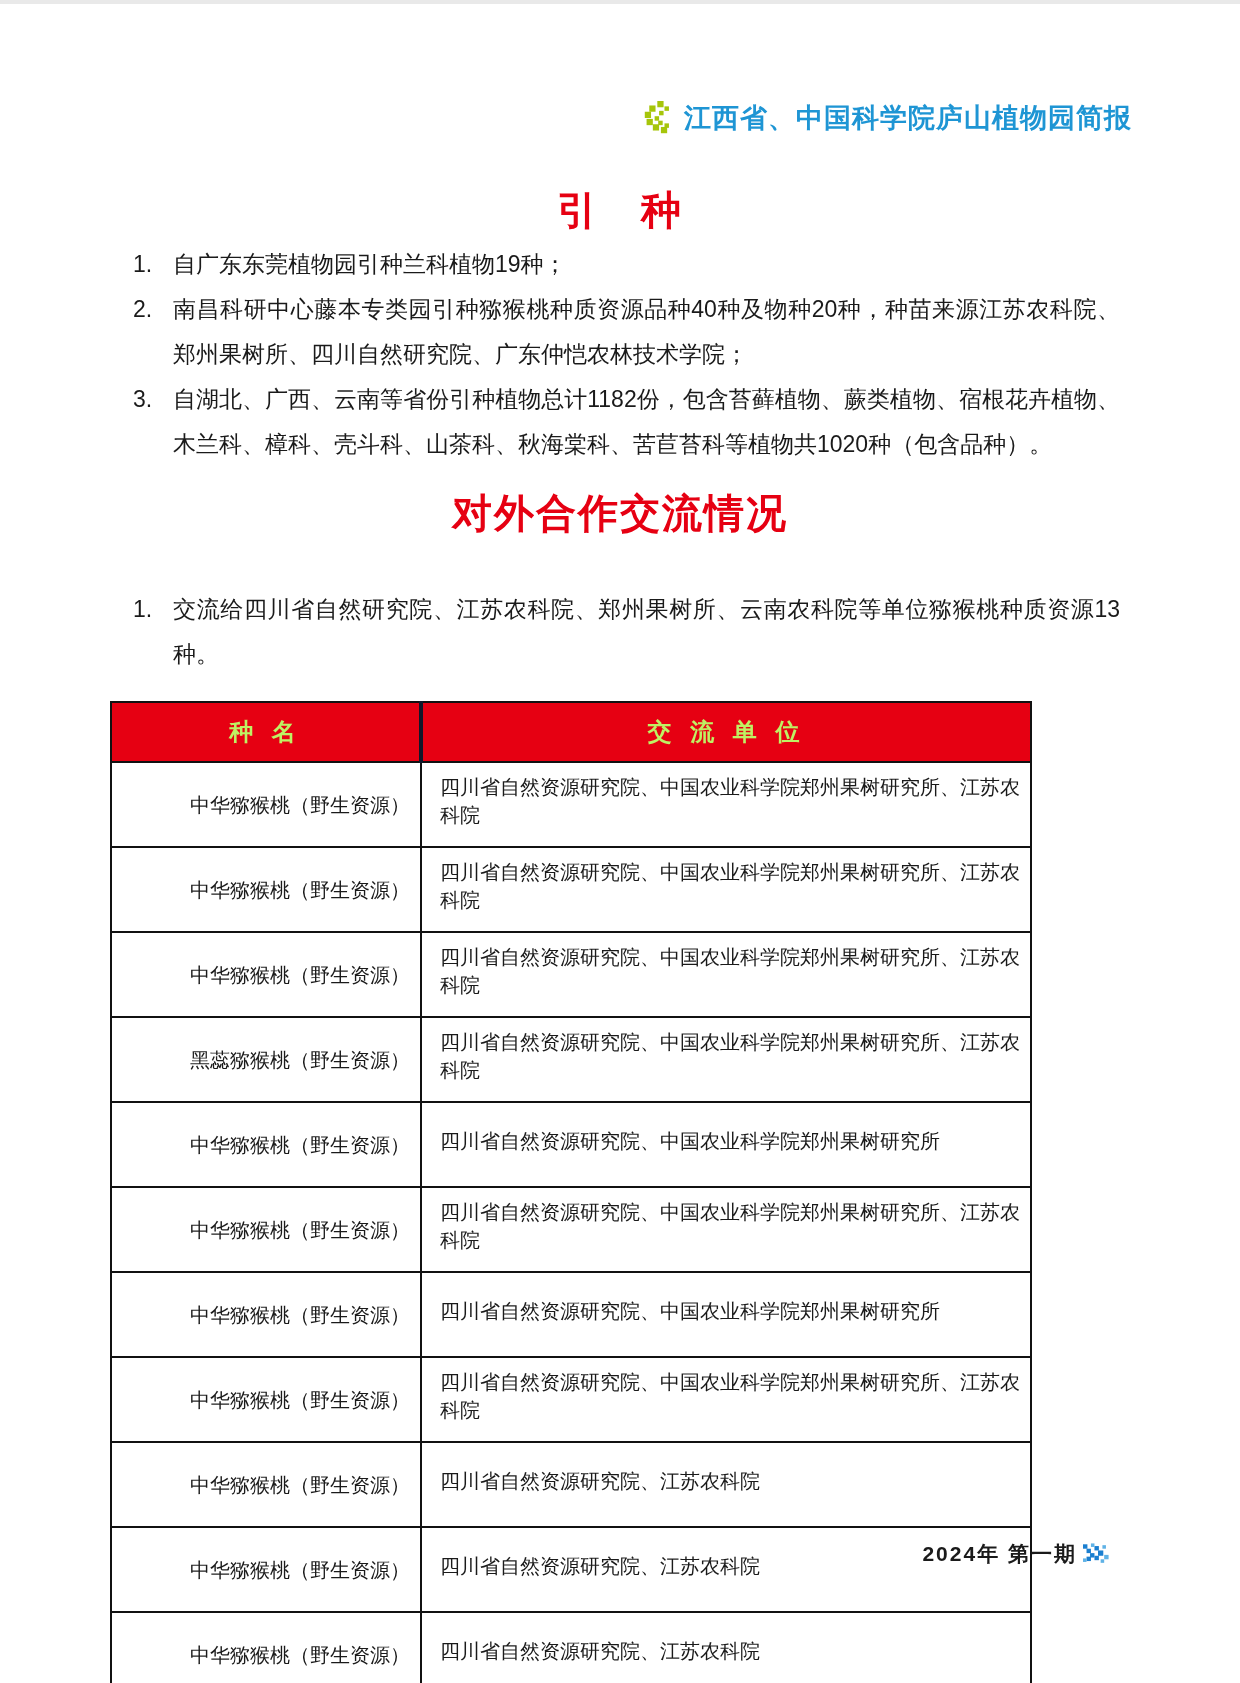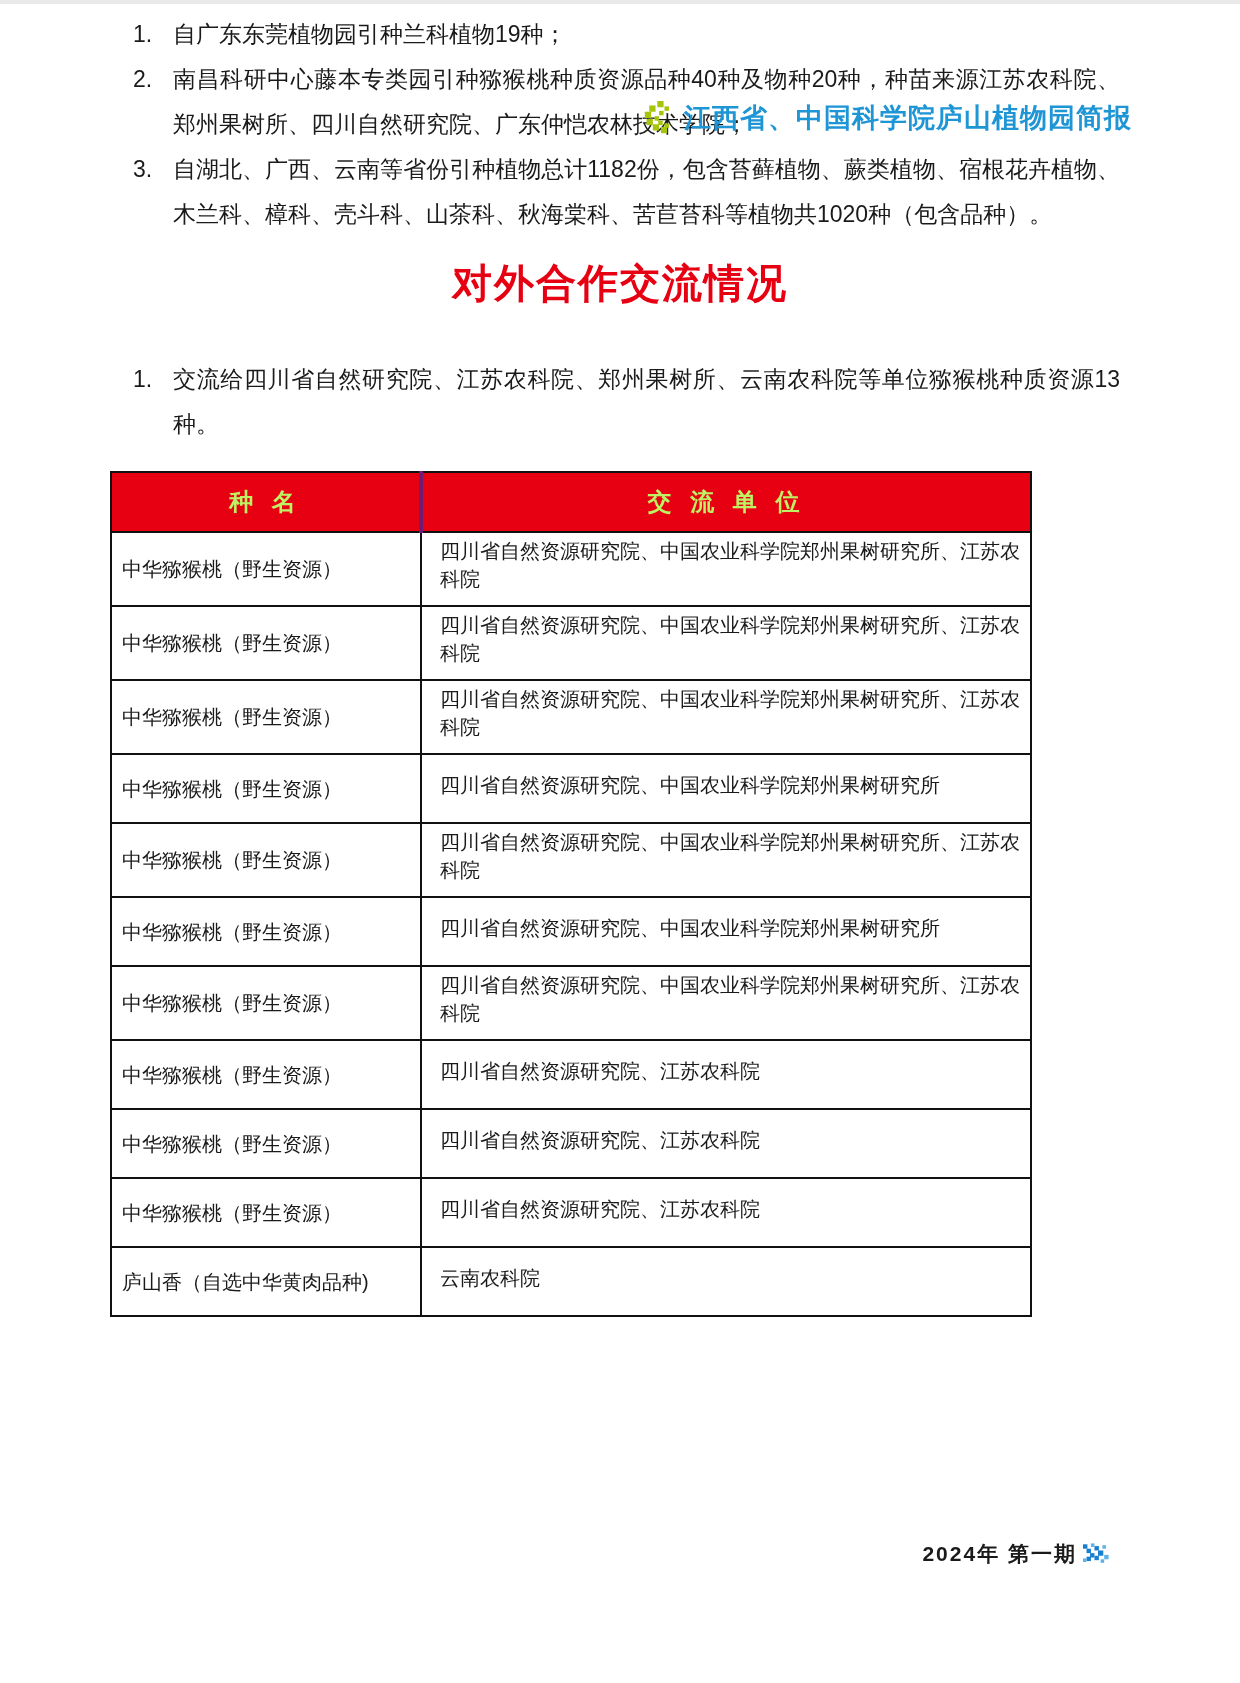--- a/index.html
+++ b/index.html
@@ -53,28 +53,28 @@
   .exchange-table col.c-unit { width:610px; }
   .exchange-table th {
     background:var(--accent_red,#e60012);
     color:#bef264;
     border:2px solid var(--table_border,#111);
     height:56px;
     font-size:24px; font-weight:700;
     letter-spacing:6px;
     text-align:center;
   }
-  .exchange-table th.col-unit { border-left:4px solid #701a75; }
+  .exchange-table th.col-unit { border-left:4px solid #0f172a; }
   .exchange-table td {
     border:2px solid var(--table_border,#111);
     height:51px;
     font-size:20px;
     background:#fff;
   }
-  .exchange-table td.td-name { text-align:left; padding:5px 10px; line-height:30px; }
+  .exchange-table td.td-name { text-align:right; padding:16px 10px; line-height:30px; }
   .exchange-table td.td-unit { text-align:left; padding:4px 8px 12px 18px; line-height:28px;font-family:Liberation Serif, serif; }
   
   .footer {
     position:absolute; right:127px; top:1536px;
     display:flex; align-items:center; gap:6px;
   }
   .footer-text { font-size:21px; font-weight:600; letter-spacing:2px; white-space:nowrap; }
   .footer-chevron { width:30px; height:24px; display:block; }
 </style>
 </head>
@@ -94,20 +94,21 @@
         <rect x="24" y="6" width="5" height="5" fill="#a6c50a"></rect>
         <rect x="18" y="11" width="5" height="5" fill="#a6c50a"></rect>
         <rect x="13" y="17" width="5" height="5" fill="#a6c50a"></rect>
         <rect x="17" y="22" width="5" height="5" fill="#a6c50a"></rect>
         <rect x="24" y="25" width="5" height="5" fill="#a6c50a"></rect>
       </g>
     </svg>
     <span class="brand-text">江西省、中国科学院庐山植物园简报</span>
   </div>
 
+  <h1 class="sec-title" id="title-intro">引　种</h1>
 
   <ol class="num-list" id="intro-list">
 
       <li>
         <span class="li-num">1.</span>
         <span class="li-text">自广东东莞植物园引种兰科植物19种；</span>
       </li>
 
       <li>
         <span class="li-num">2.</span>
@@ -151,20 +152,24 @@
         <tr>
           <td class="td-name">中华猕猴桃（野生资源）</td>
           <td class="td-unit">四川省自然资源研究院、中国农业科学院郑州果树研究所、江苏农科院</td>
         </tr>
 
         <tr>
           <td class="td-name">中华猕猴桃（野生资源）</td>
           <td class="td-unit">四川省自然资源研究院、中国农业科学院郑州果树研究所、江苏农科院</td>
         </tr>
 
+        <tr>
+          <td class="td-name">黑蕊猕猴桃（野生资源）</td>
+          <td class="td-unit">四川省自然资源研究院、中国农业科学院郑州果树研究所、江苏农科院</td>
+        </tr>
 
         <tr>
           <td class="td-name">中华猕猴桃（野生资源）</td>
           <td class="td-unit">四川省自然资源研究院、中国农业科学院郑州果树研究所</td>
         </tr>
 
         <tr>
           <td class="td-name">中华猕猴桃（野生资源）</td>
           <td class="td-unit">四川省自然资源研究院、中国农业科学院郑州果树研究所、江苏农科院</td>
         </tr>

